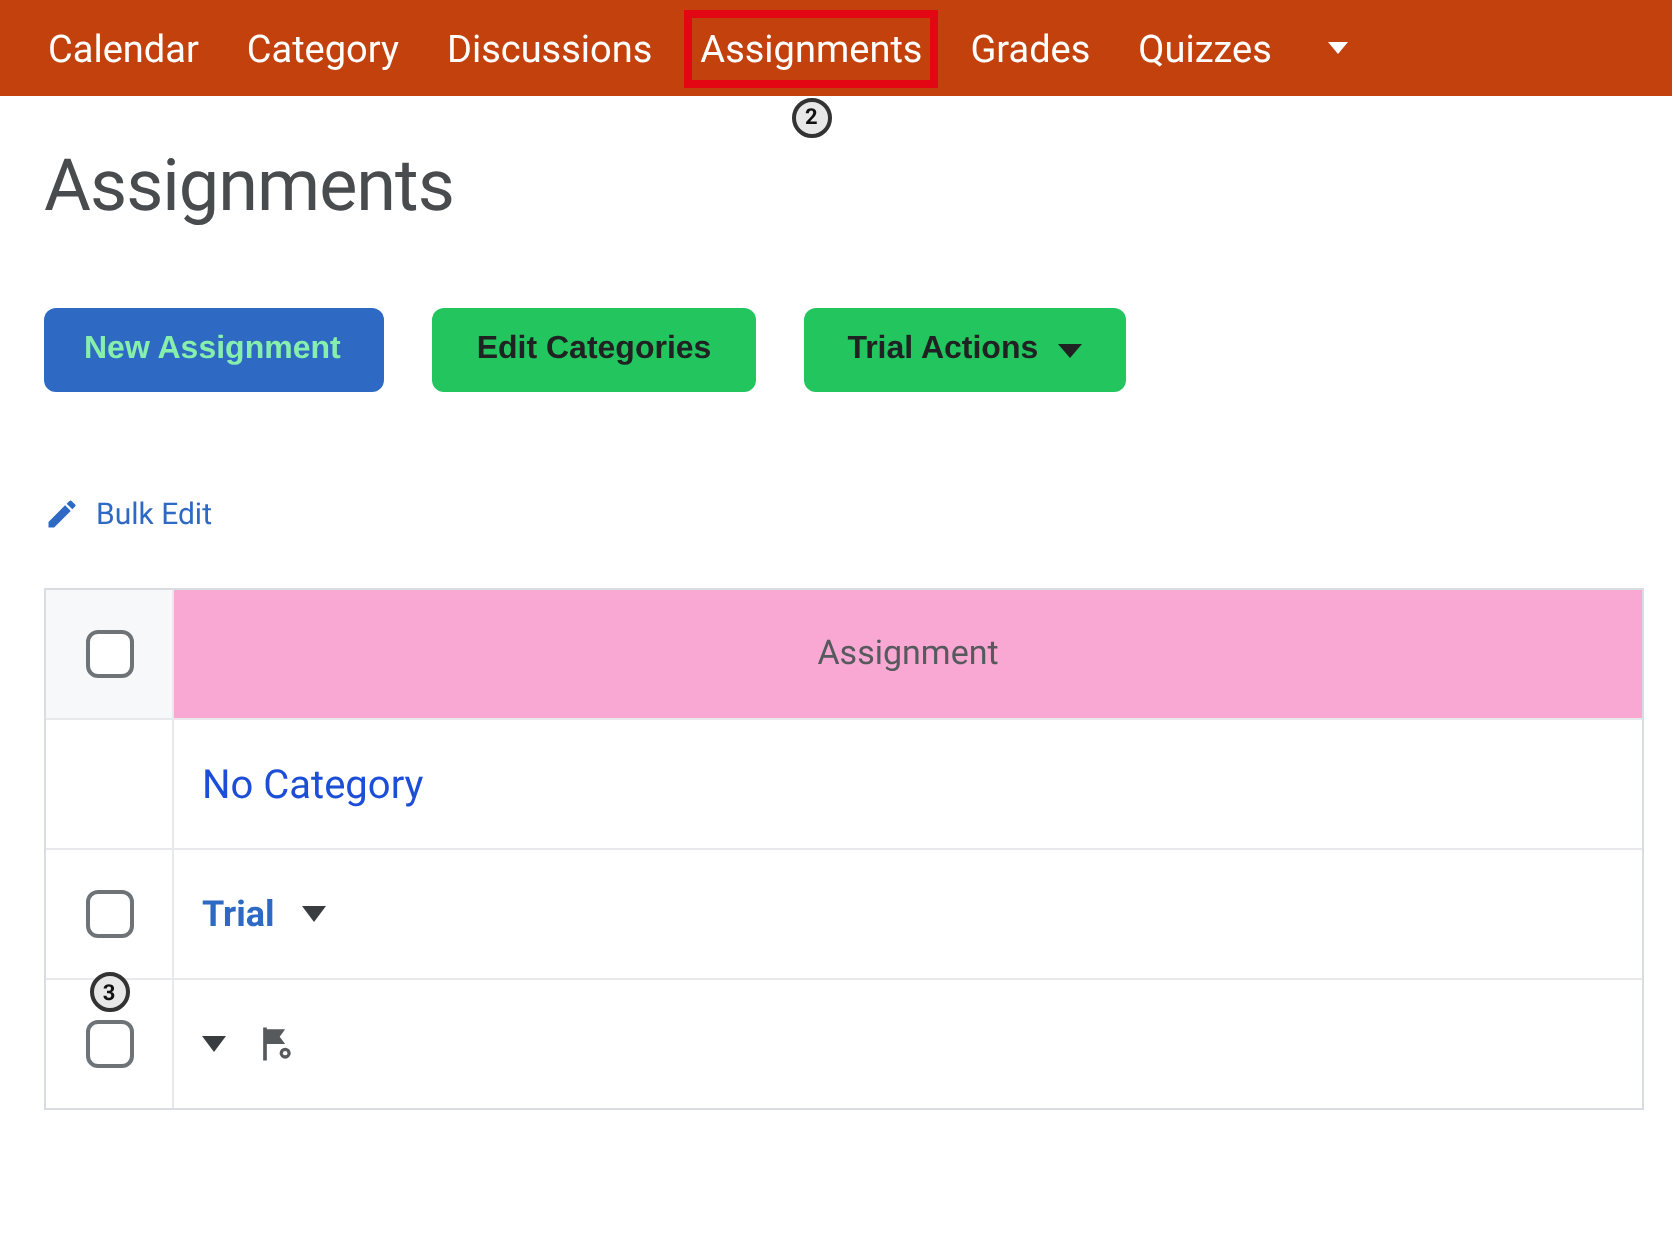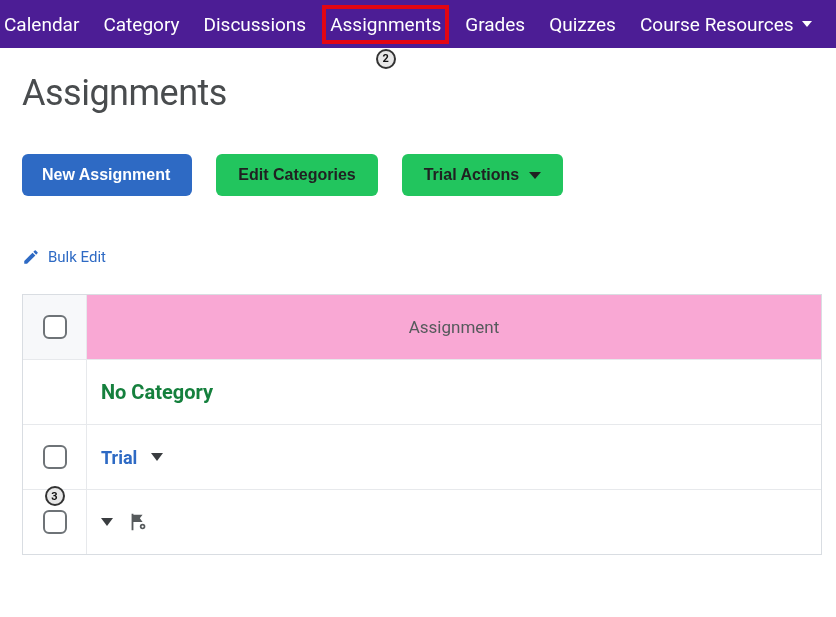--- a/index.html
+++ b/index.html
@@ -5,24 +5,24 @@
     * { margin: 0; padding: 0; box-sizing: border-box; }
     body {
       font-family: -apple-system, BlinkMacSystemFont, "Segoe UI", Roboto, Arial, sans-serif;
       background: #ffffff;
       width: 836px;
       color: #202122;
     }
 
     
     .navbar {
-      background: #4c1d95;
-      display: flex;
-      align-items: center;
-      padding: 0 4px;
+      background: #c2410c;
+      display: flex;
+      align-items: center;
+      padding: 0 24px;
       height: 48px;
       gap: 24px;
       width: 836px;
       position: relative;
     }
     .nav-item {
       color: #ffffff;
       font-size: 19px;
       font-weight: 400;
       cursor: pointer;
@@ -83,21 +83,21 @@
       font-size: 16px;
       font-weight: 700;
       cursor: pointer;
       border: none;
       display: inline-flex;
       align-items: center;
       gap: 10px;
     }
     .btn-primary {
       background: #2e6ac4;
-      color: #ffffff;
+      color: #86efac;
       padding-left: 20px;
     }
     .btn-secondary {
       background: #22c55e;
       color: #202122;
     }
     .chevron-down-dark {
       width: 0;
       height: 0;
       border-left: 6px solid transparent;
@@ -155,22 +155,22 @@
       position: relative;
     }
     .maincell.header {
       background: #f9a8d4;
       justify-content: center;
       color: #565a5c;
       font-size: 17px;
     }
     .category-label {
       font-size: 20px;
-      color: #15803d;
-      font-weight: 700;
+      color: #1d4ed8;
+      font-weight: 400;
     }
     .assignment-link {
       color: #2e6ac4;
       font-weight: 700;
       font-size: 18px;
     }
     .assignment-link.highlighted {
       outline: 3px solid #e30613;
       padding: 6px 10px;
     }
@@ -192,21 +192,20 @@
   <span class="nav-item">Calendar</span>
   <span class="nav-item">Category</span>
   <span class="nav-item">Discussions</span>
   <span class="nav-item nav-highlight">
     <span>Assignments</span>
     <span class="callout-badge" style="left: 50%; transform: translateX(-50%); top: 36px;">2</span>
   </span>
   <span class="nav-item">Grades</span>
   <span class="nav-item">Quizzes</span>
   <span class="nav-item">
-    <span>Course Resources</span>
     <span class="chevron-down-sm"></span>
   </span>
 </nav>
 
 <main class="content">
   <h1 class="page-title">Assignments</h1>
 
   <div class="action-row">
     <button class="btn btn-primary">New Assignment</button>
     <button class="btn btn-secondary">Edit Categories</button>

